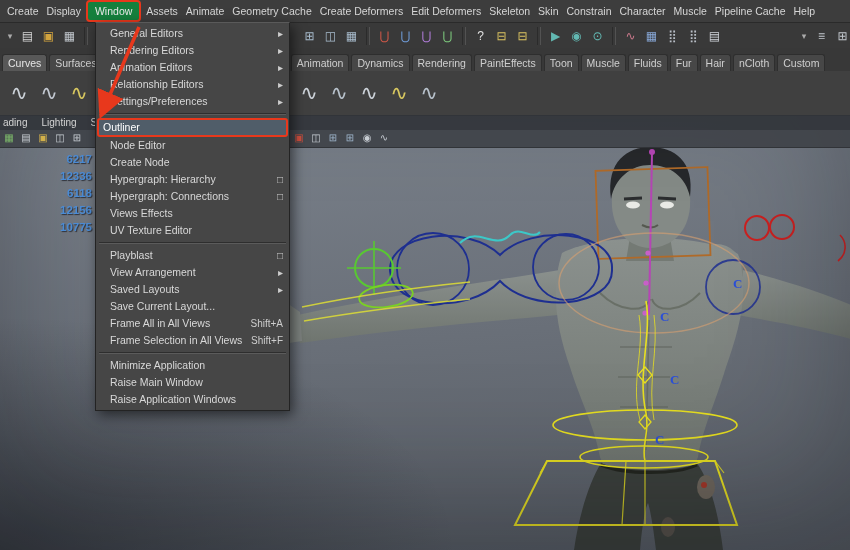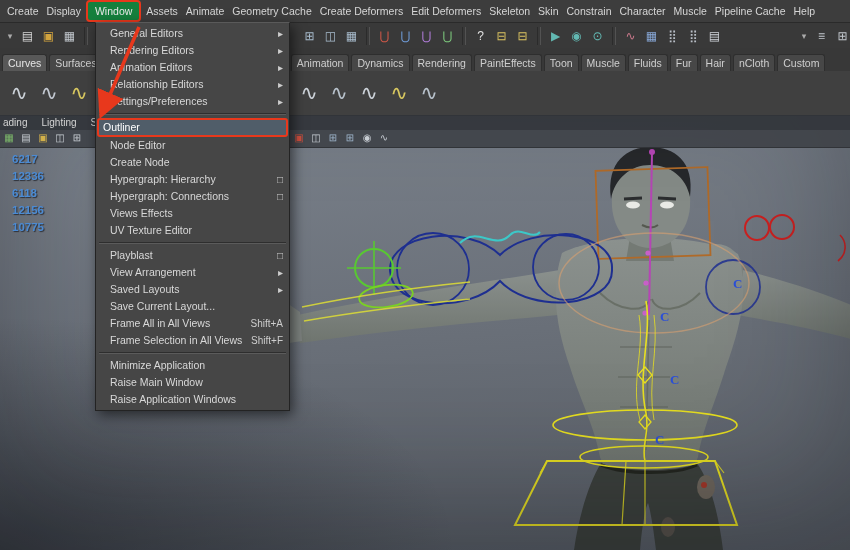--- a/index.html
+++ b/index.html
@@ -46,21 +46,21 @@
             box-shadow:inset 0 -50px 130px rgba(16,18,24,.33);
             background:radial-gradient(ellipse at 0% 100%, rgba(12,14,19,.45), rgba(0,0,0,0) 38%);}
   .vp-menubar{position:absolute;left:0;top:0;right:0;height:15px;background:rgba(50,53,58,.94);
               display:flex;align-items:center;gap:14px;padding-left:3px;z-index:2;}
   .vpm{font-size:10px;color:#d4d4d4;white-space:nowrap;}
   .vp-toolbar{position:absolute;left:0;top:15px;right:0;height:17px;background:rgba(62,65,71,.9);
               border-bottom:1px solid rgba(38,40,44,.6);z-index:2;}
   .vp-icons-left{position:absolute;left:2px;top:1px;display:flex;gap:3px;}
   .vp-icons-right{position:absolute;left:292px;top:1px;display:flex;gap:3px;}
   .picon{width:14px;height:14px;line-height:14px;text-align:center;font-size:10px;flex:none;}
-  .hud{position:absolute;left:12px;top:36px;width:72px;text-align:left;z-index:2;}
+  .hud{position:absolute;left:20px;top:36px;width:72px;text-align:right;z-index:2;}
   .hud-num{font-size:11.5px;font-weight:bold;color:var(--hud);line-height:17px;
            text-shadow:1px 1px 1px rgba(20,22,28,.7);}
   .clabel{font-family:"Liberation Serif",serif;font-weight:bold;font-size:13px;fill:#2b4fd8;}
 
   
   .dropdown{position:absolute;left:95px;top:22px;width:193px;background:#464646;
             border:1px solid #232323;border-top-color:#5a5a5a;padding:2px 0;
             box-shadow:3px 4px 12px rgba(0,0,0,.55);z-index:30;}
   .mrow{position:relative;height:17px;line-height:17px;padding-left:14px;font-size:10.5px;
         color:#d8d8d8;white-space:nowrap;}

